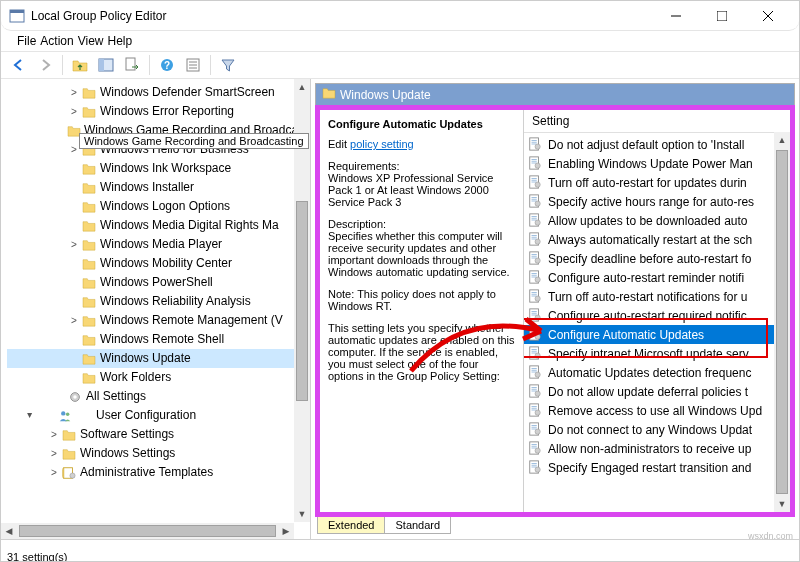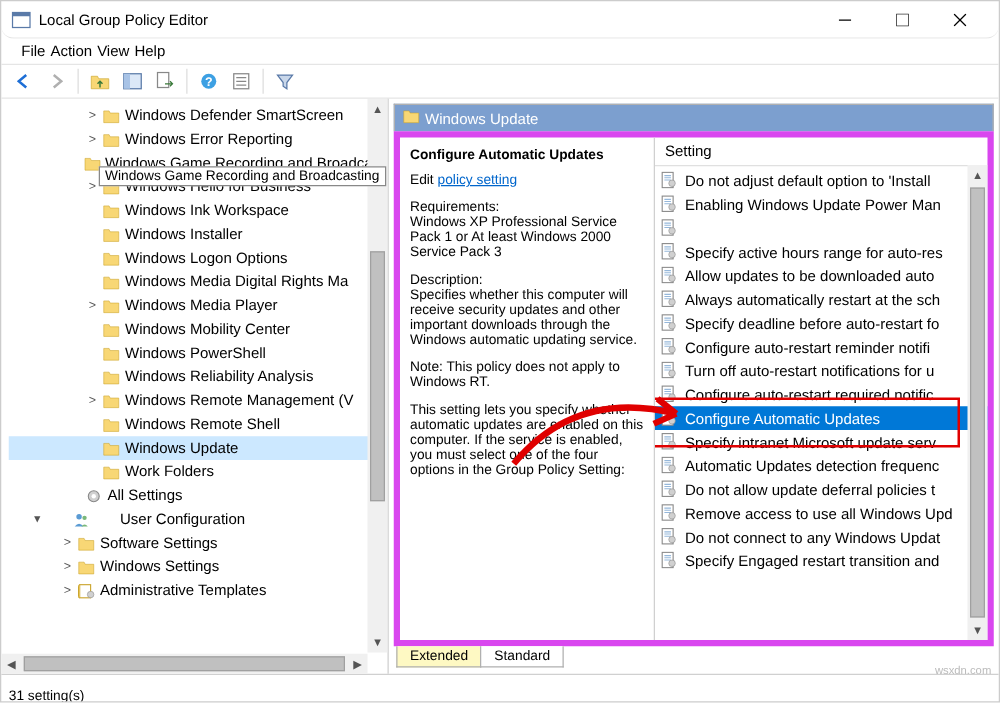--- a/index.html
+++ b/index.html
@@ -426,20 +426,21 @@
               <span>Enabling Windows Update Power Man</span>
             </div>
             <div class="sitem">
               <span class="pico"><svg width="14" height="14" viewBox="0 0 16 16">
                   <rect x="2" y="1" width="10" height="14" fill="#fff" stroke="#888"></rect>
                   <line x1="4" y1="4" x2="10" y2="4" stroke="#95b7da"></line>
                   <line x1="4" y1="6" x2="10" y2="6" stroke="#95b7da"></line>
                   <line x1="4" y1="8" x2="10" y2="8" stroke="#95b7da"></line>
                   <circle cx="11" cy="11" r="3" fill="#d0d0d0" stroke="#888" stroke-width="0.5"></circle>
                 </svg></span>
+              <span>Turn off auto-restart for updates durin</span>
             </div>
             <div class="sitem">
               <span class="pico"><svg width="14" height="14" viewBox="0 0 16 16">
                   <rect x="2" y="1" width="10" height="14" fill="#fff" stroke="#888"></rect>
                   <line x1="4" y1="4" x2="10" y2="4" stroke="#95b7da"></line>
                   <line x1="4" y1="6" x2="10" y2="6" stroke="#95b7da"></line>
                   <line x1="4" y1="8" x2="10" y2="8" stroke="#95b7da"></line>
                   <circle cx="11" cy="11" r="3" fill="#d0d0d0" stroke="#888" stroke-width="0.5"></circle>
                 </svg></span>
               <span>Specify active hours range for auto-res</span>
@@ -556,20 +557,30 @@
             </div>
             <div class="sitem">
               <span class="pico"><svg width="14" height="14" viewBox="0 0 16 16">
                   <rect x="2" y="1" width="10" height="14" fill="#fff" stroke="#888"></rect>
                   <line x1="4" y1="4" x2="10" y2="4" stroke="#95b7da"></line>
                   <line x1="4" y1="6" x2="10" y2="6" stroke="#95b7da"></line>
                   <line x1="4" y1="8" x2="10" y2="8" stroke="#95b7da"></line>
                   <circle cx="11" cy="11" r="3" fill="#d0d0d0" stroke="#888" stroke-width="0.5"></circle>
                 </svg></span>
               <span>Do not connect to any Windows Updat</span>
+            </div>
+            <div class="sitem">
+              <span class="pico"><svg width="14" height="14" viewBox="0 0 16 16">
+                  <rect x="2" y="1" width="10" height="14" fill="#fff" stroke="#888"></rect>
+                  <line x1="4" y1="4" x2="10" y2="4" stroke="#95b7da"></line>
+                  <line x1="4" y1="6" x2="10" y2="6" stroke="#95b7da"></line>
+                  <line x1="4" y1="8" x2="10" y2="8" stroke="#95b7da"></line>
+                  <circle cx="11" cy="11" r="3" fill="#d0d0d0" stroke="#888" stroke-width="0.5"></circle>
+                </svg></span>
+              <span>Allow non-administrators to receive up</span>
             </div>
             <div class="sitem">
               <span class="pico"><svg width="14" height="14" viewBox="0 0 16 16">
                   <rect x="2" y="1" width="10" height="14" fill="#fff" stroke="#888"></rect>
                   <line x1="4" y1="4" x2="10" y2="4" stroke="#95b7da"></line>
                   <line x1="4" y1="6" x2="10" y2="6" stroke="#95b7da"></line>
                   <line x1="4" y1="8" x2="10" y2="8" stroke="#95b7da"></line>
                   <circle cx="11" cy="11" r="3" fill="#d0d0d0" stroke="#888" stroke-width="0.5"></circle>
                 </svg></span>
               <span>Specify Engaged restart transition and</span>

